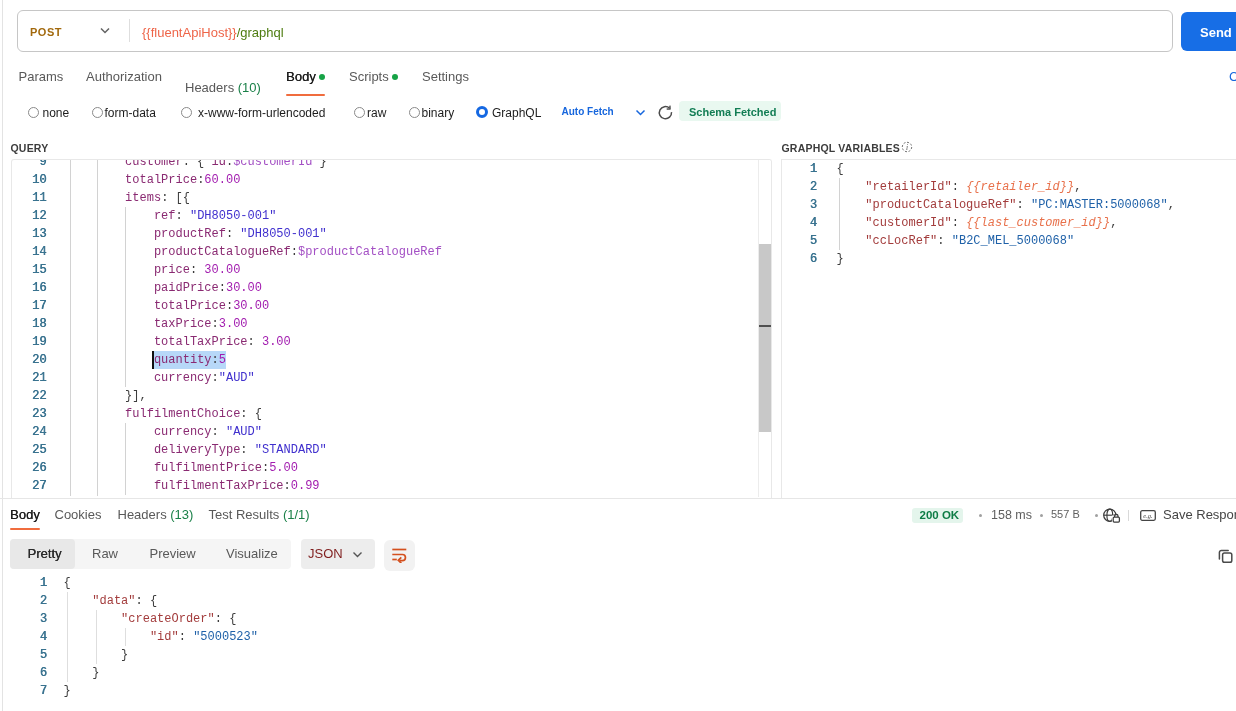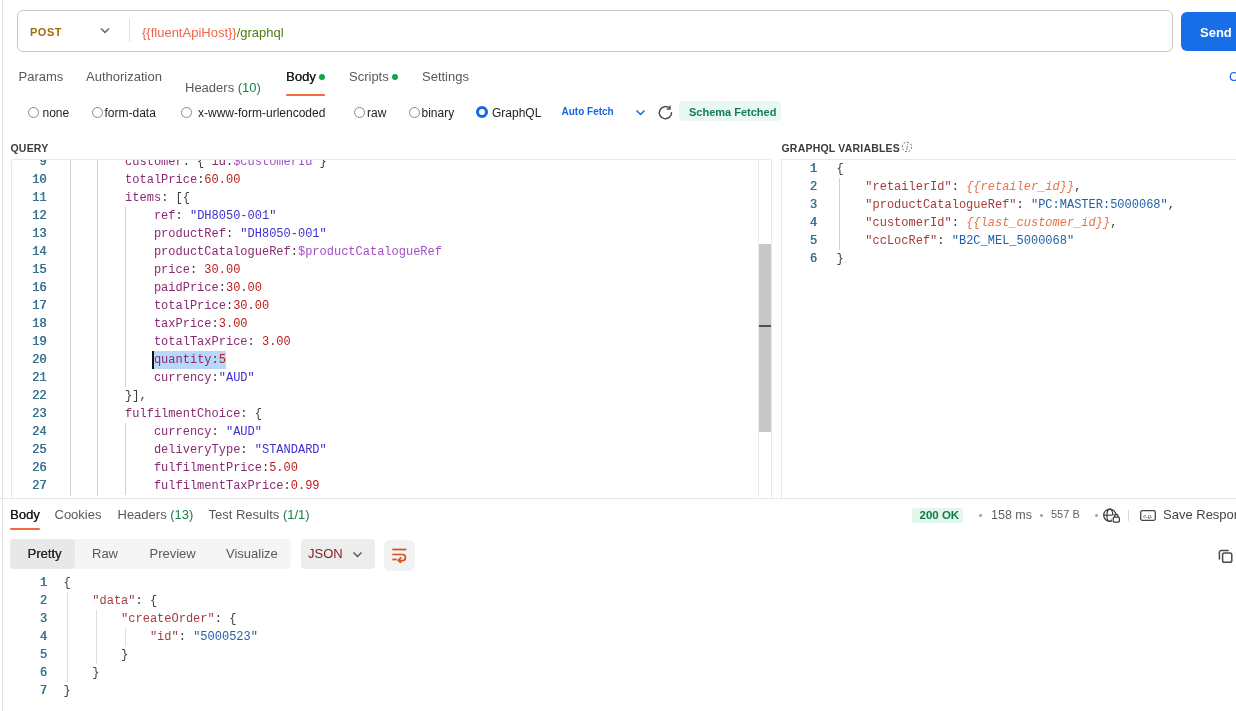--- a/index.html
+++ b/index.html
@@ -7,21 +7,21 @@
 body { position:relative; font-family:"Liberation Sans",sans-serif; }
 .abs { position:absolute; }
 .mono { font-family:"Liberation Mono",monospace; font-size:12px; line-height:18px; white-space:pre; }
 .num { color:#38728f; text-align:right; text-shadow:0.35px 0 0 #38728f; }
 .ui { font-size:13px; color:#595959;text-align:right; }
 .rl { position:absolute; font-size:12px; color:#1d1d1d; top:106px; }
 pre { font-family:inherit; }
 .prop { color:#8a2a72; }
 .pun { color:#3c3c3c; }
 .strq { color:#4030ce; }
-.numv { color:#b91c1c; }
+.numv { color:#a21caf; }
 .gvar { color:#a34fc4; }
 .jprop { color:#a33c3c; }
 .jstr { color:#1f61a8; }
 .jenv { color:#e8704a; font-style:italic; }
 .guide { position:absolute; width:1px; background:#d2d2d2; }
 </style>
 </head>
 <body>
 
 <div class="abs" style="left:2px; top:0; width:1px; height:711px; background:#e3e3e3;"></div>

